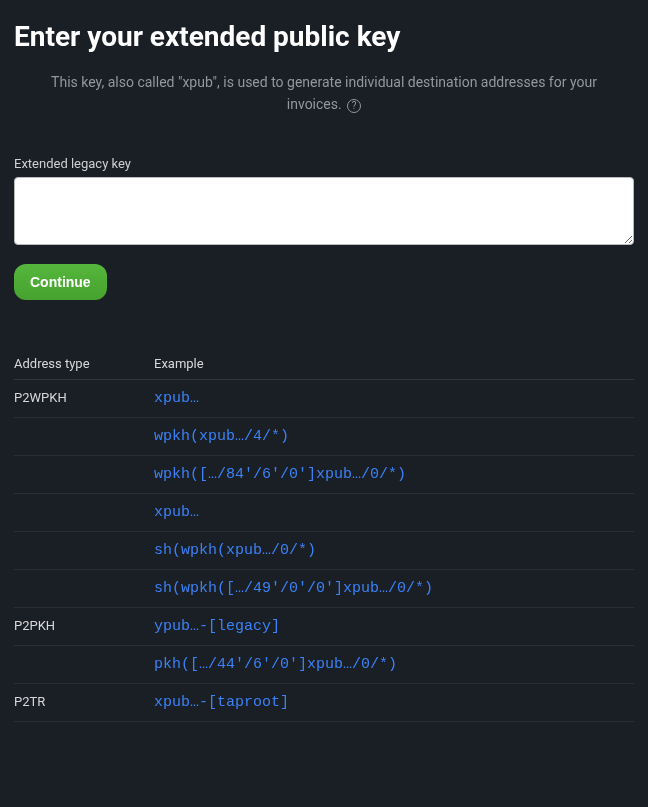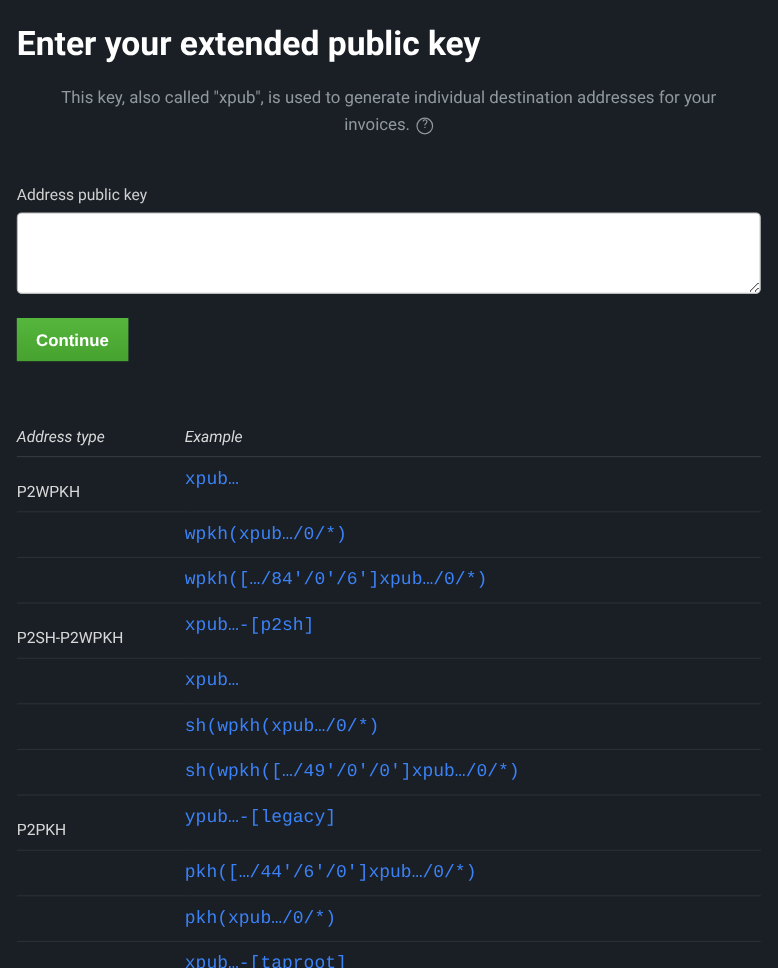--- a/index.html
+++ b/index.html
@@ -60,55 +60,54 @@
       font-size: 14px;
       padding: 6px 8px;
       color: #222;
     }
     .continue-btn {
       margin-top: 16px;
       background: #4aae31;
       background: linear-gradient(#55b63c, #47a22f);
       color: #ffffff;
       border: none;
-      border-radius: 0;
+      border-radius: 12px;
       padding: 10px 16px;
       font-size: 14px;
       font-weight: 600;
       cursor: pointer;
     }
     .table-wrap {
       margin-top: 46px;
     }
     table {
       width: 100%;
       border-collapse: collapse;
     }
     th {
       text-align: left;
       font-weight: 400;
       color: #d8d8d8;
       font-size: 13px;
       padding: 10px 0 8px 0;
       border-bottom: 1px solid #33383f;
-      font-style: italic;
     }
     th:first-child {
       width: 140px;
     }
     td {
       padding: 8px 0;
       vertical-align: top;
       border-bottom: 1px solid #2a2f35;
       font-size: 13px;
       color: #d8d8d8;
     }
     td.type-cell {
       color: #d8d8d8;
-      padding-top: 22px;
+      padding-top: 10px;
     }
     td.example-cell {
       font-family: SFMono-Regular, Menlo, Monaco, Consolas, "Liberation Mono", "Courier New", monospace;
       font-size: 15px;
       color: #3b82f6;
       padding-top: 10px;
       padding-bottom: 10px;
     }
   </style>
 </head>
@@ -117,50 +116,46 @@
 
 
 <h1 class="title">Enter your extended public key</h1>
 
 <p class="subtitle">
   <span>This key, also called "xpub", is used to generate individual destination addresses for your invoices.</span>
   <span class="help-icon">?</span>
 </p>
 
 <div>
-  <div class="field-label">Address public key</div>
+  <div class="field-label">Extended legacy key</div>
   <textarea class="xpub-textarea" style=""></textarea>
 </div>
 
 <button class="continue-btn">Continue</button>
 
 <div class="table-wrap">
   <table>
     <thead>
       <tr>
         <th>Address type</th>
         <th>Example</th>
       </tr>
     </thead>
     <tbody id="examples-body">
         <tr>
           <td class="type-cell">P2WPKH</td>
           <td class="example-cell">xpub…</td>
         </tr>
         <tr>
           <td class="type-cell"></td>
-          <td class="example-cell">wpkh(xpub…/0/*)</td>
+          <td class="example-cell">wpkh(xpub…/4/*)</td>
         </tr>
         <tr>
           <td class="type-cell"></td>
-          <td class="example-cell">wpkh([…/84'/0'/6']xpub…/0/*)</td>
-        </tr>
-        <tr>
-          <td class="type-cell">P2SH-P2WPKH</td>
-          <td class="example-cell">xpub…-[p2sh]</td>
+          <td class="example-cell">wpkh([…/84'/6'/0']xpub…/0/*)</td>
         </tr>
         <tr>
           <td class="type-cell"></td>
           <td class="example-cell">xpub…</td>
         </tr>
         <tr>
           <td class="type-cell"></td>
           <td class="example-cell">sh(wpkh(xpub…/0/*)</td>
         </tr>
         <tr>
@@ -169,24 +164,20 @@
         </tr>
         <tr>
           <td class="type-cell">P2PKH</td>
           <td class="example-cell">ypub…-[legacy]</td>
         </tr>
         <tr>
           <td class="type-cell"></td>
           <td class="example-cell">pkh([…/44'/6'/0']xpub…/0/*)</td>
         </tr>
         <tr>
-          <td class="type-cell"></td>
-          <td class="example-cell">pkh(xpub…/0/*)</td>
-        </tr>
-        <tr>
           <td class="type-cell">P2TR</td>
           <td class="example-cell">xpub…-[taproot]</td>
         </tr>
       </tbody>
   </table>
 </div>
 
 
 
 

